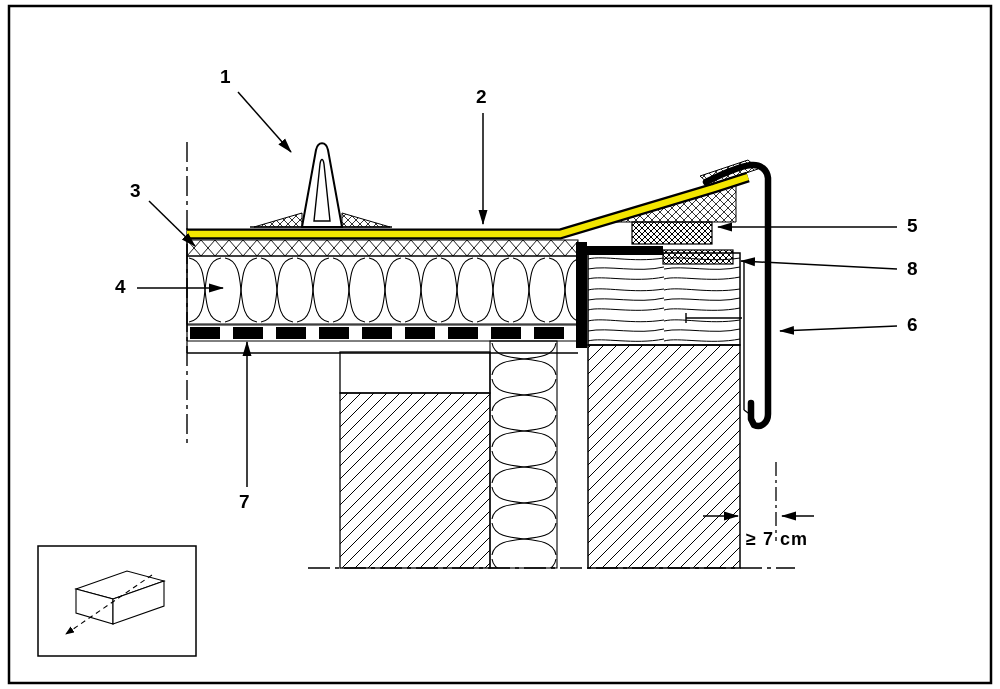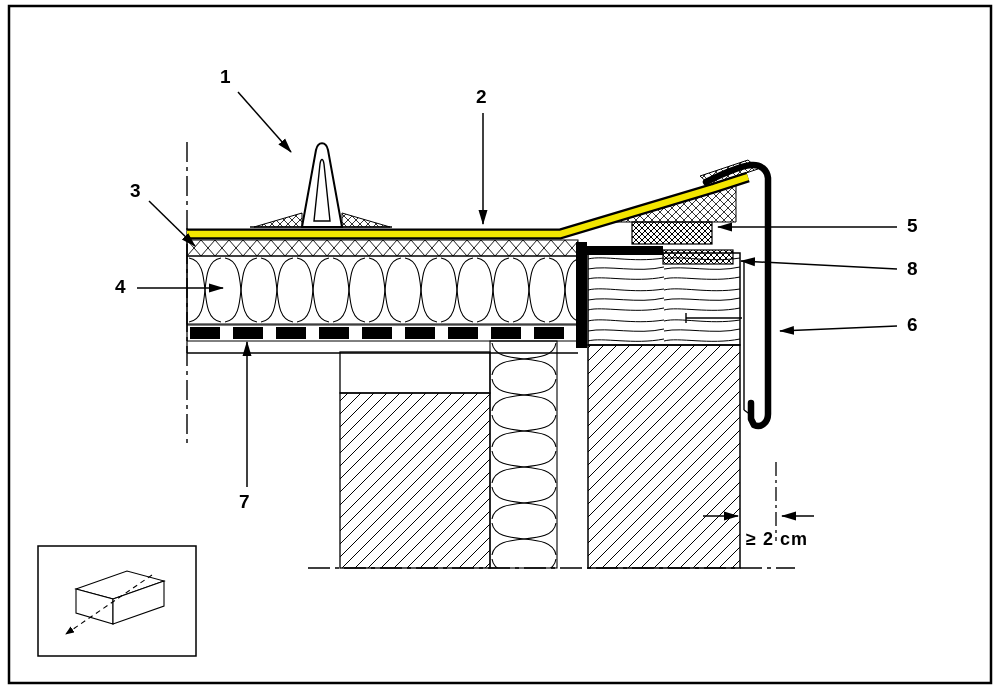--- a/index.html
+++ b/index.html
@@ -144,15 +144,15 @@
 
 <div class="callout" style="left:220px;top:67px">1</div>
 <div class="callout" style="left:476px;top:87px">2</div>
 <div class="callout" style="left:130px;top:181px">3</div>
 <div class="callout" style="left:115px;top:277px">4</div>
 <div class="callout" style="left:907px;top:216px">5</div>
 <div class="callout" style="left:907px;top:315px">6</div>
 <div class="callout" style="left:239px;top:492px">7</div>
 <div class="callout" style="left:907px;top:259px">8</div>
 
-<div class="dim" style="left:746px;top:530px">≥ 2 cm</div>
+<div class="dim" style="left:746px;top:530px">≥ 7 cm</div>
 
 </div>
 
 </body></html>

